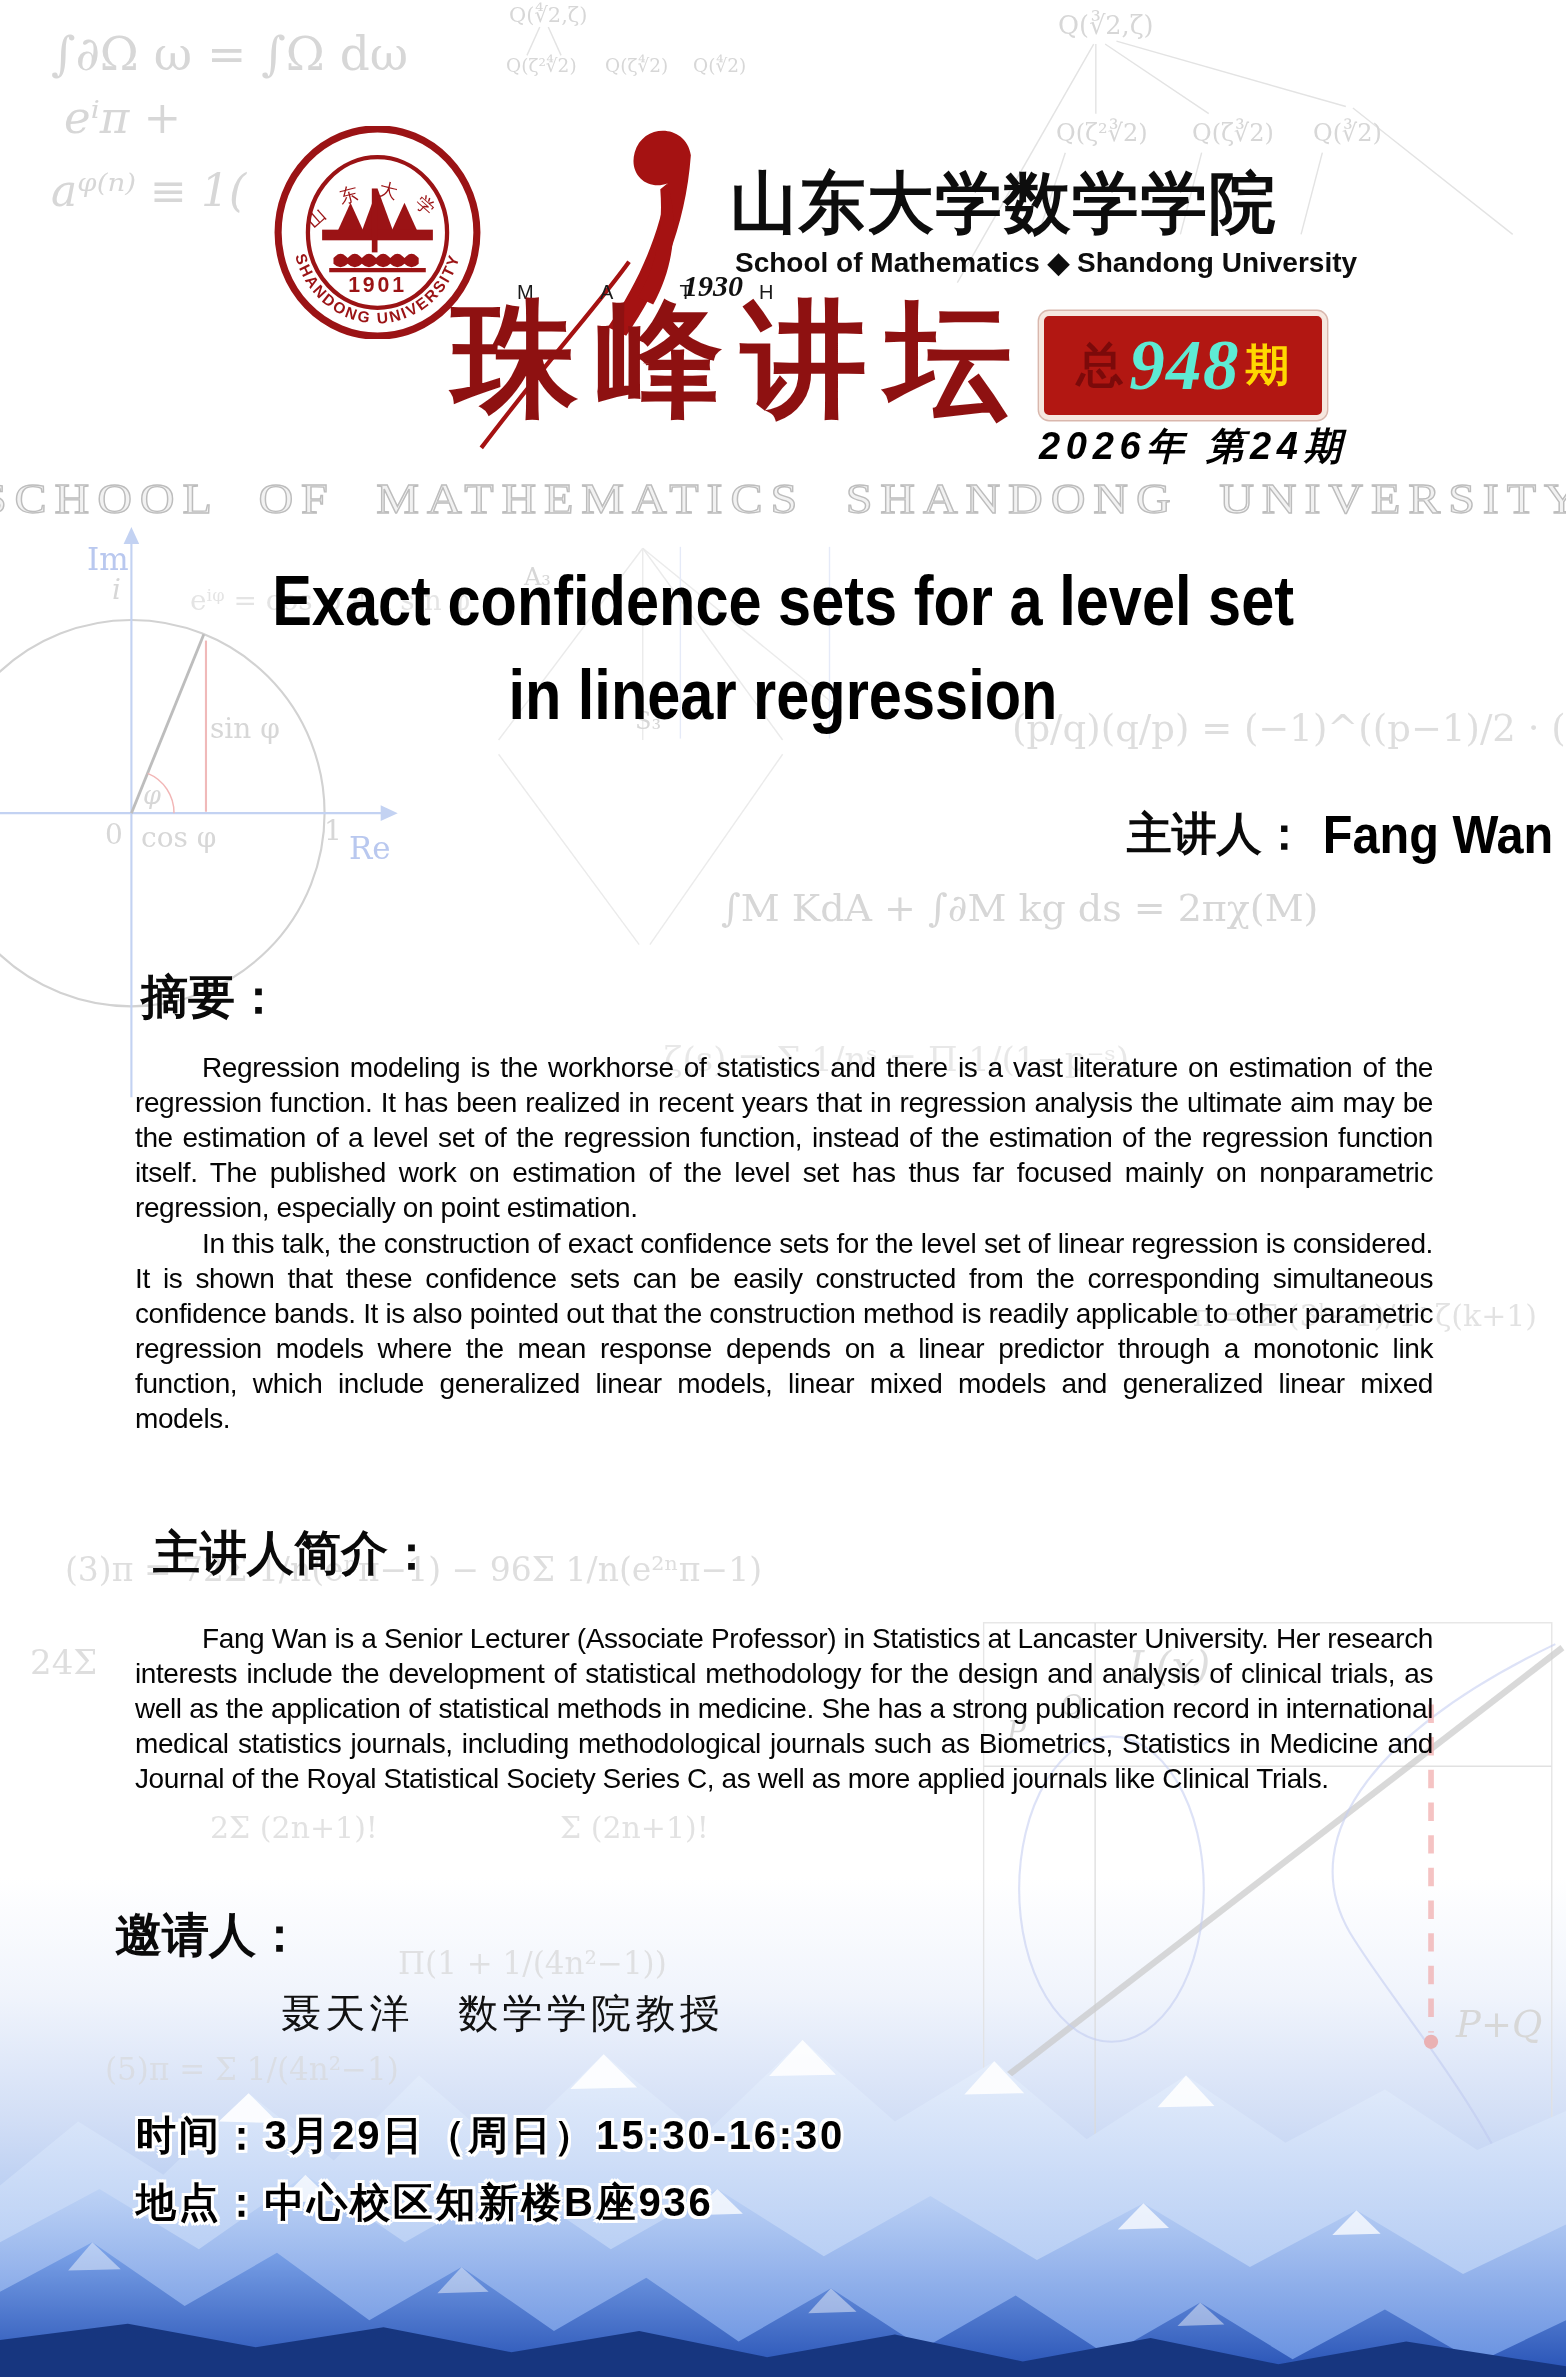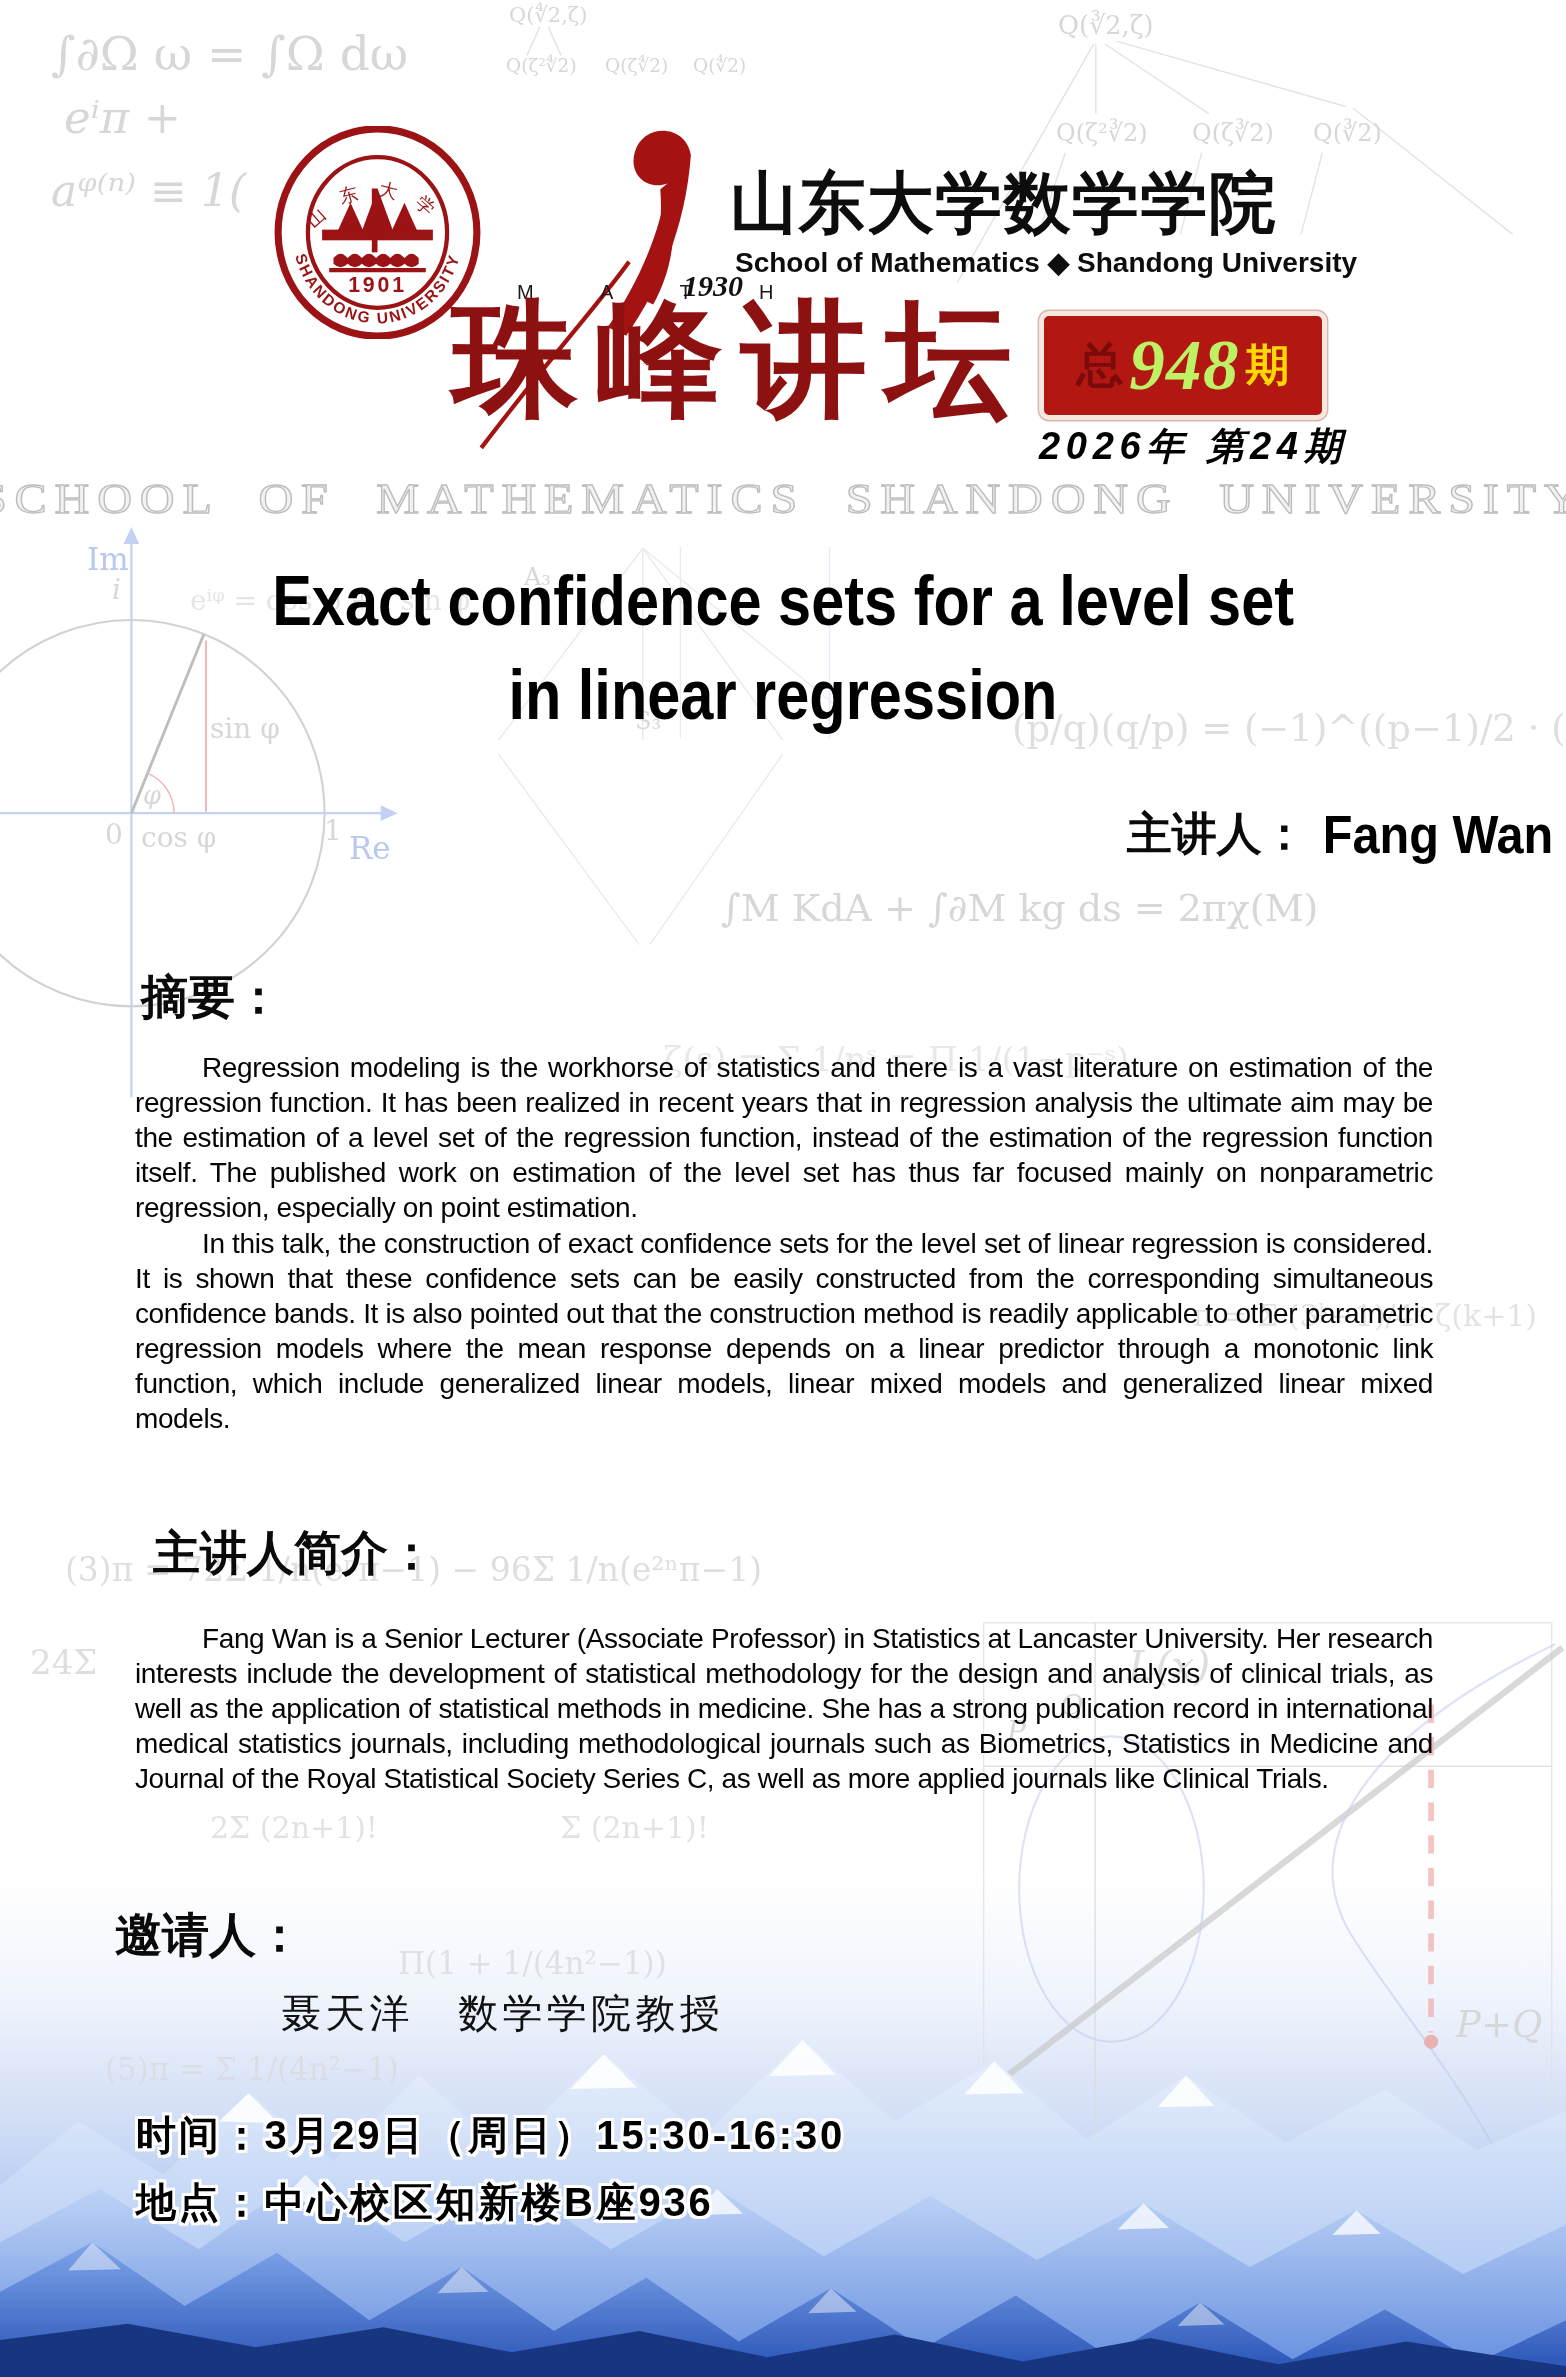--- a/index.html
+++ b/index.html
@@ -173,21 +173,21 @@
   <div class="abs content" style="left:517px;top:281px;font-size:20px;letter-spacing:31px;color:#1a1a1a;">M A T H</div>
   <div class="abs content" style="left:683px;top:269px;font-size:30px;font-style:italic;font-family:'Liberation Serif',serif;font-weight:bold;color:#111;">1930</div>
 
   <div class="abs content" style="left:730px;top:158px;font-size:67px;font-weight:bold;font-family:'Liberation Serif',serif;letter-spacing:1.4px;color:#0d0d0d;">山东大学数学学院</div>
   <div class="abs content" style="left:735px;top:246px;font-size:28px;font-weight:bold;color:#0d0d0d;">School of Mathematics ◆ Shandong University</div>
 
   <div class="abs content" style="left:452px;top:298px;font-size:126px;font-weight:bold;font-family:'Liberation Serif',serif;color:#8e1111;letter-spacing:18.5px;line-height:1;">珠峰讲坛</div>
 
   <div class="badge">
     <span style="font-size:47px;font-weight:bold;font-family:'Liberation Serif',serif;color:#7b0a0a;">总</span>
-    <span style="font-size:71px;font-weight:bold;font-style:italic;font-family:'Liberation Serif',serif;color:#bef264;letter-spacing:1.4px;">948</span>
+    <span style="font-size:71px;font-weight:bold;font-style:italic;font-family:'Liberation Serif',serif;color:#5eead4;letter-spacing:1.4px;">948</span>
     <span style="font-size:44px;font-weight:bold;font-family:'Liberation Serif',serif;color:#ffd800;">期</span>
   </div>
   <div class="abs content" style="left:1039px;top:421px;font-size:38px;font-weight:bold;font-style:italic;letter-spacing:5.7px;color:#000;">2026年 第24期</div>
 
   <div class="abs" style="left:0;top:474px;width:1566px;text-align:center;z-index:1;">
     <span class="caps" style="display:inline-block;transform:scaleX(1.12);transform-origin:center;">SCHOOL OF MATHEMATICS SHANDONG UNIVERSITY</span>
   </div>
 
   <div class="abs content" style="left:0;top:655px;width:1566px;text-align:center;font-size:70px;font-weight:bold;color:#000;">
     <span class="cond">in linear regression</span>

